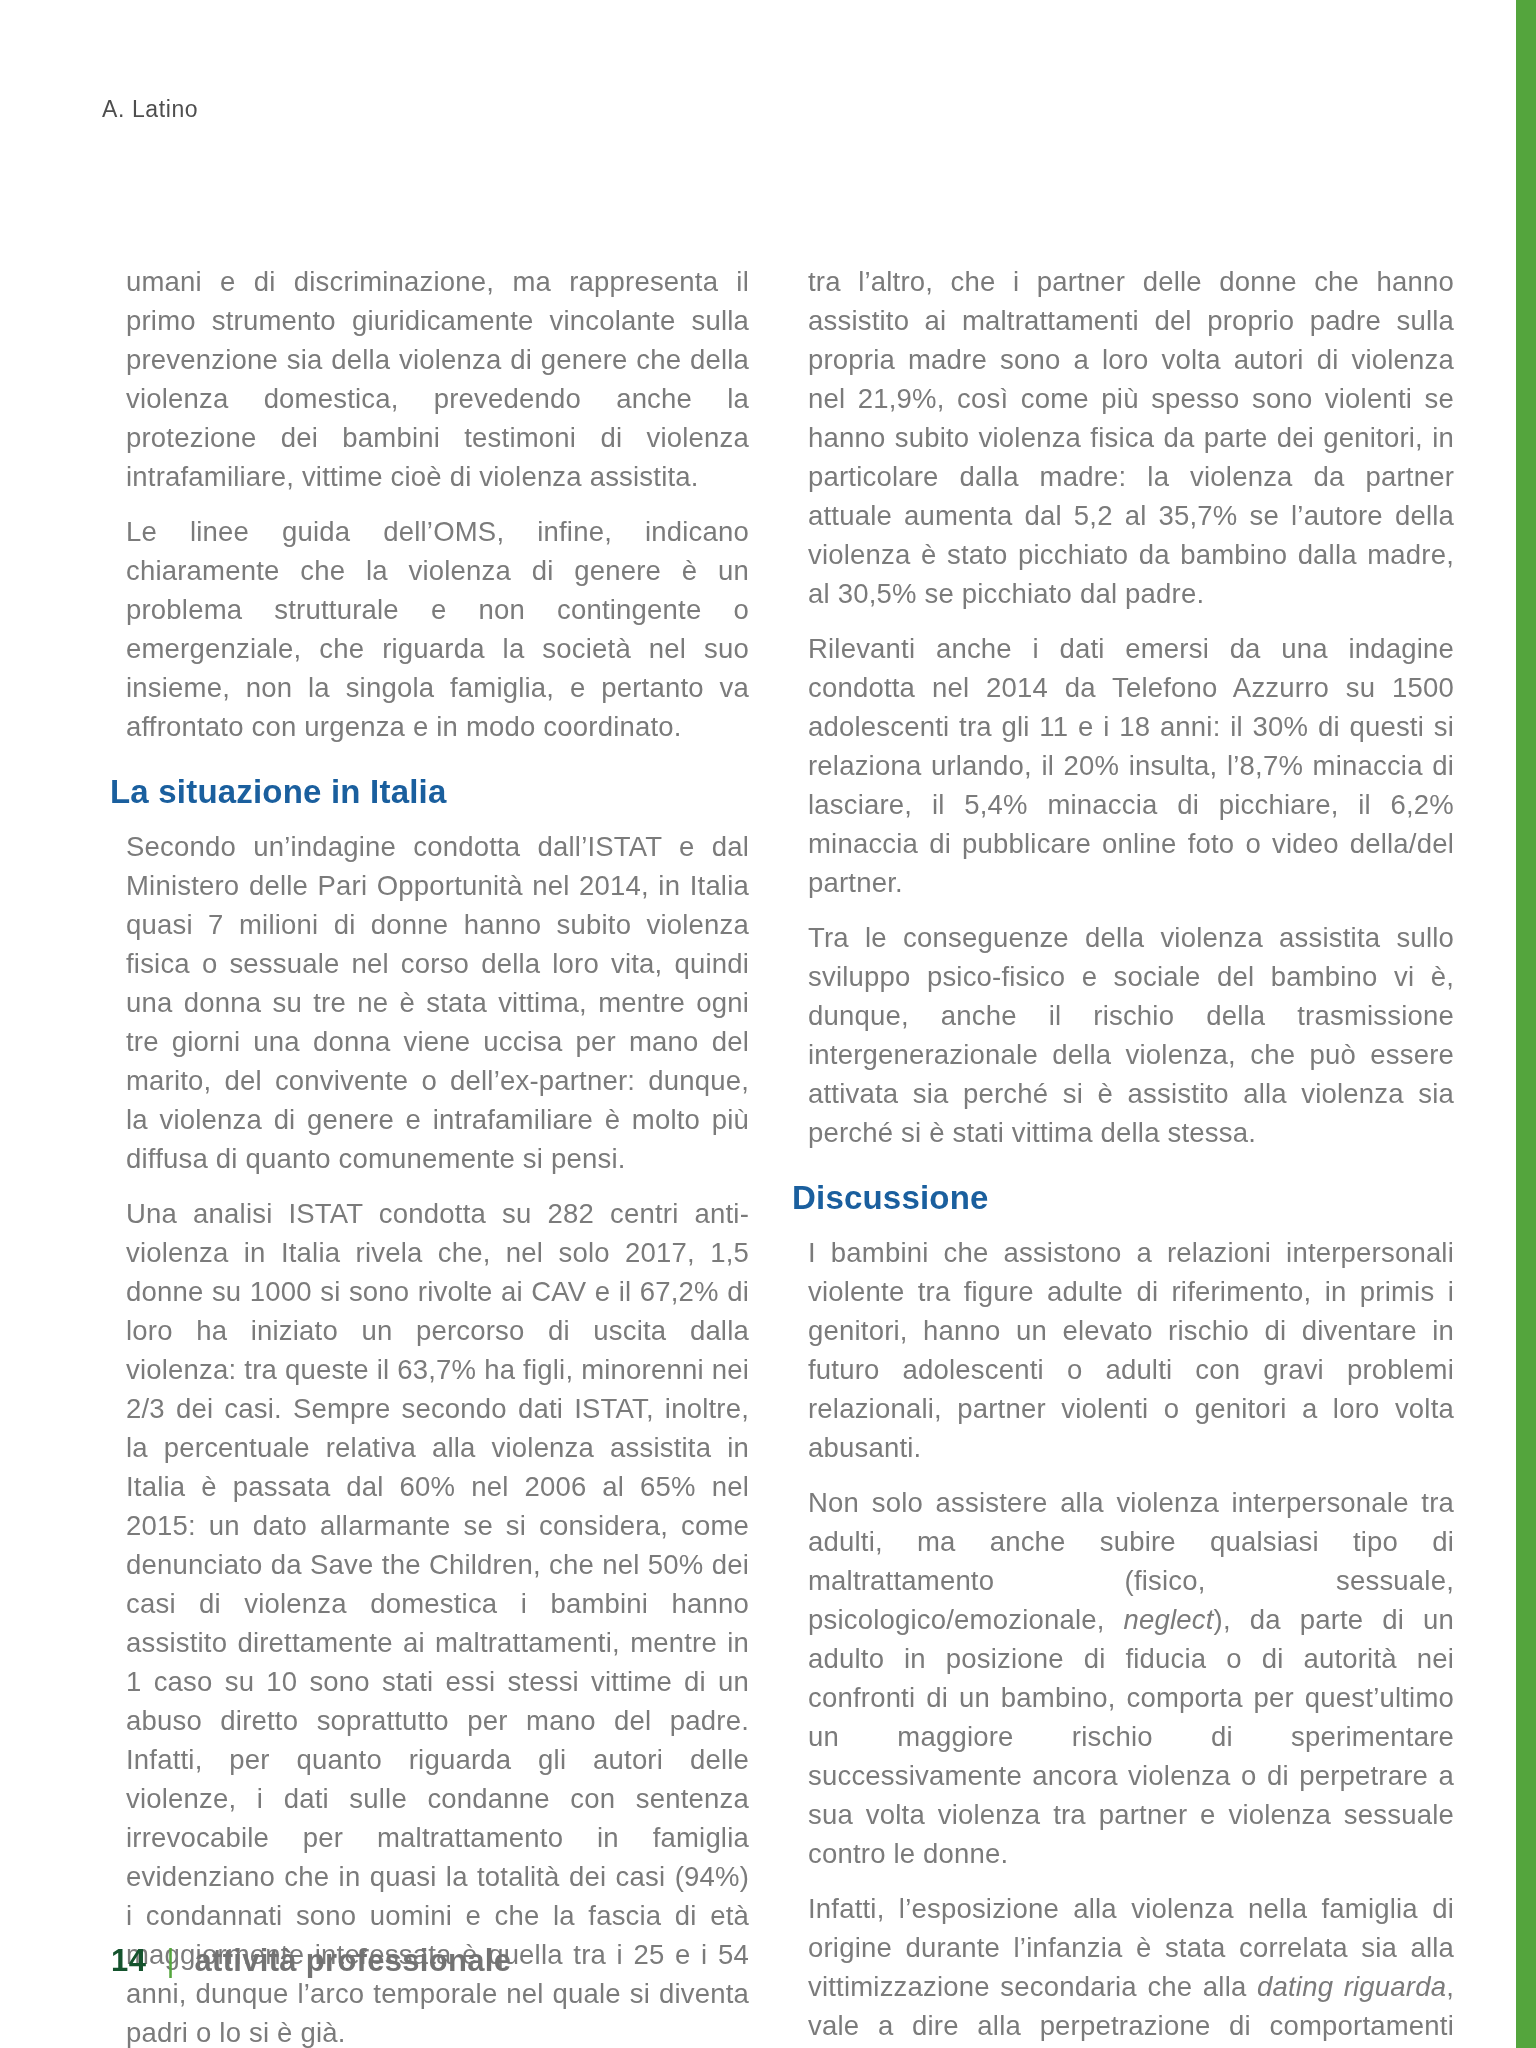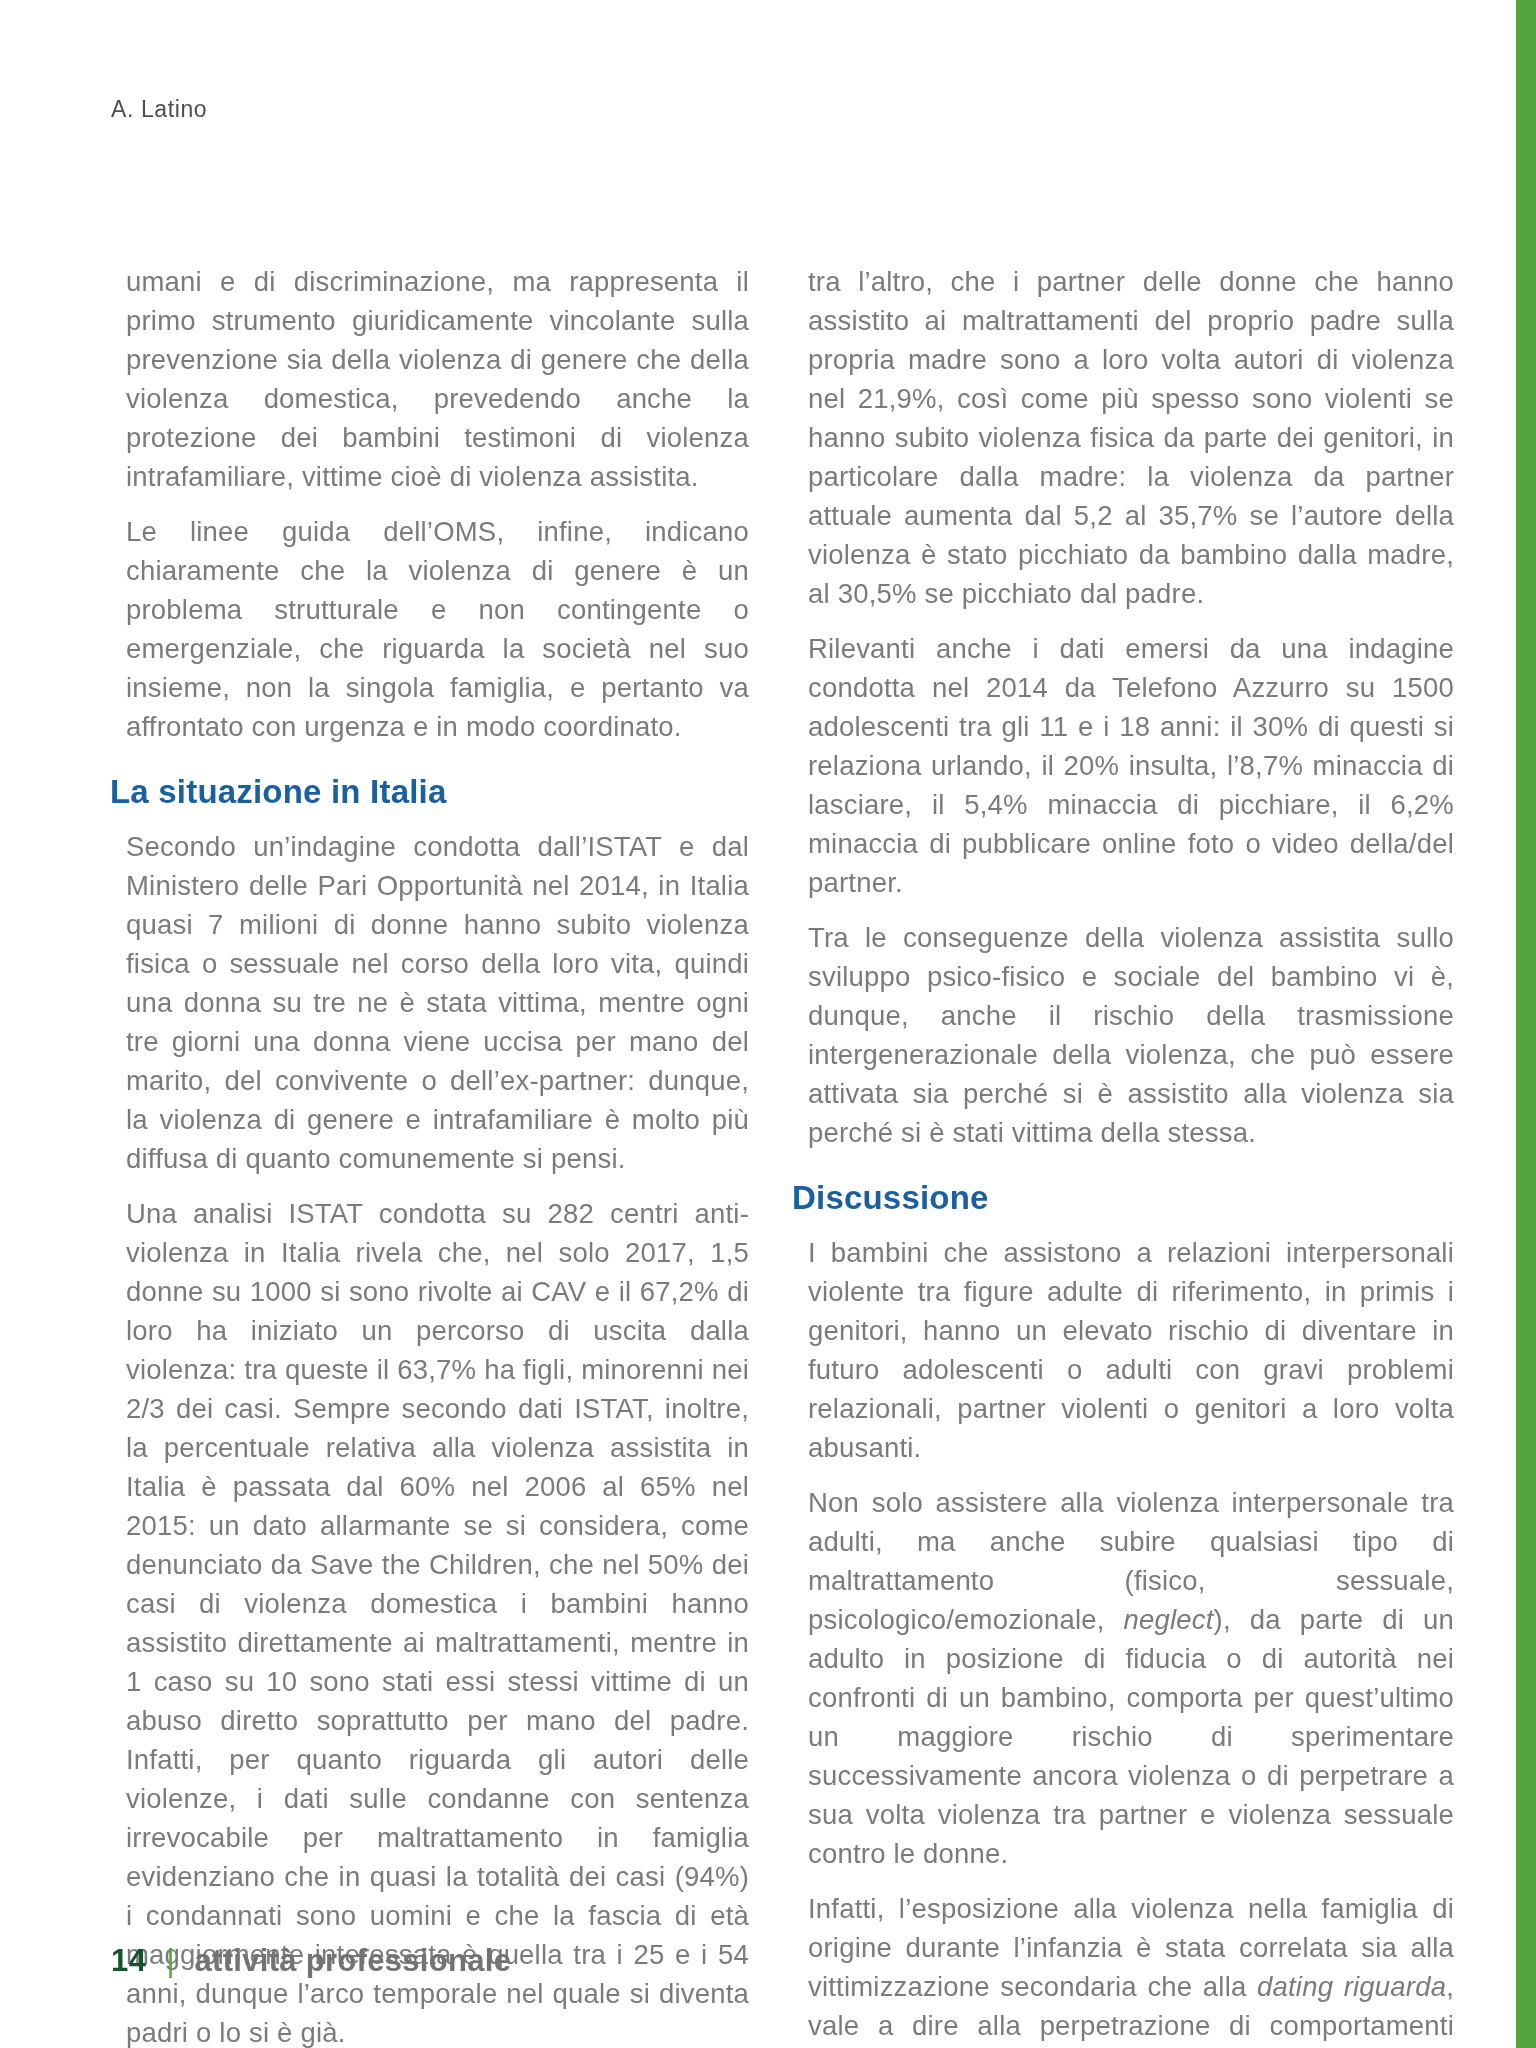--- a/index.html
+++ b/index.html
@@ -12,21 +12,21 @@
     font-family: "Liberation Sans", sans-serif;
   }
   .edge-band {
     position: absolute;
     top: 0; right: 0;
     width: 20px; height: 100%;
     background: #54a53d;
   }
   .author {
     position: absolute;
-    top: 96px; left: 111px;
+    top: 96px; left: 102px;
     font-size: 23px;
     color: #4e4e4e;
     letter-spacing: 0.6px;
   }
   .columns {
     position: absolute;
     top: 246px; left: 110px;
     display: flex;
     gap: 27px;
   }

